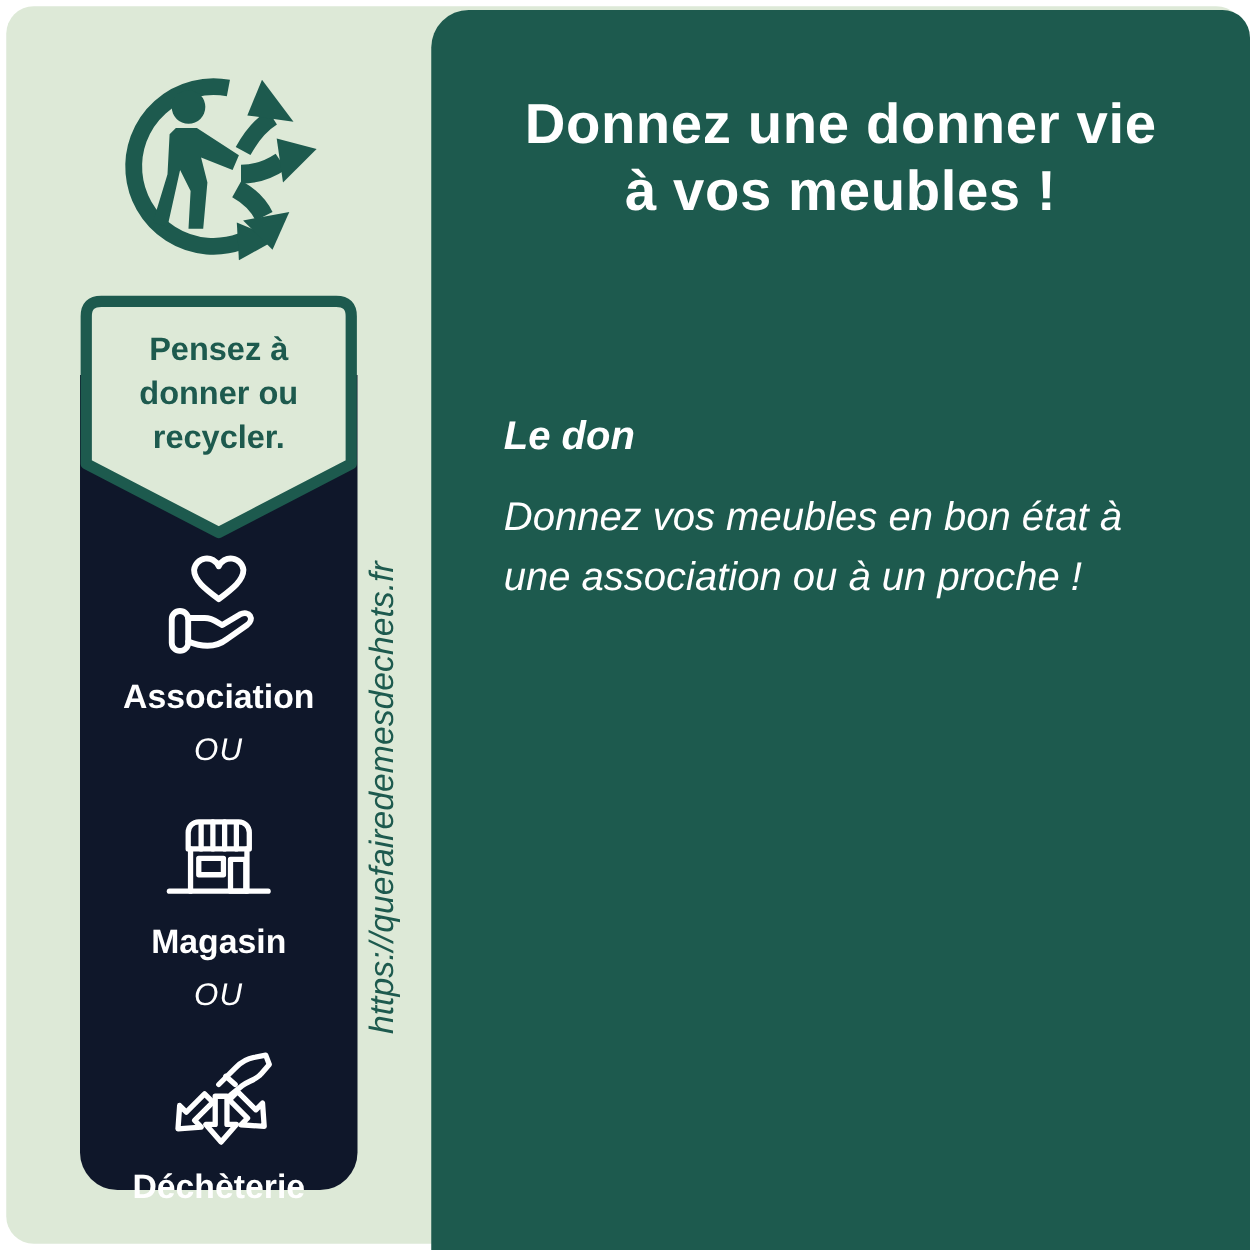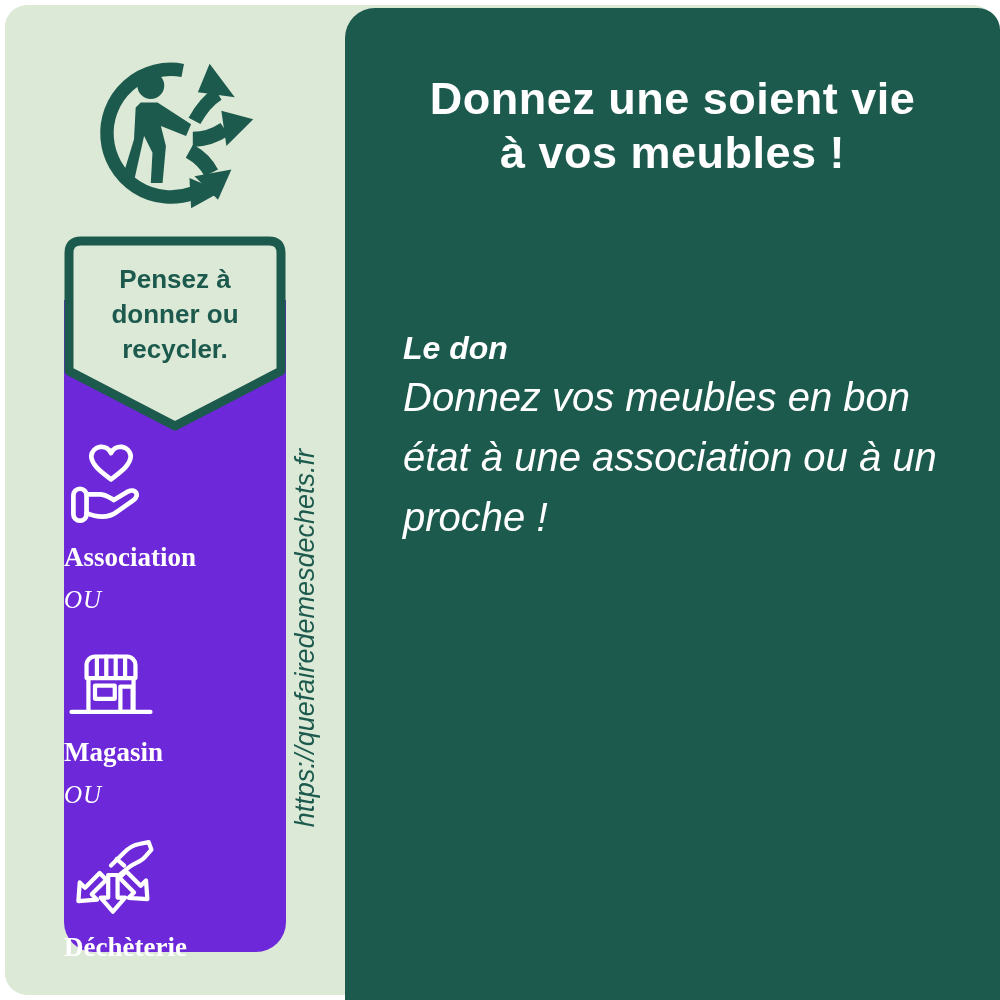--- a/index.html
+++ b/index.html
@@ -9,30 +9,30 @@
               background:#dde9d7;border-radius:22px;}
 
   
   .dark-panel{position:absolute;left:345px;top:8px;width:655px;height:992px;
               background:#1d5a4e;border-radius:30px 22px 0 0;color:#ffffff;}
   .panel-title{margin:64px 20px 0 20px;text-align:center;font-weight:bold;
                font-size:45px;line-height:1.2;letter-spacing:0.5px;}
   .panel-title span{display:block;}
   .section{padding:0 40px 0 58px;}
   .section-heading{font-size:32px;font-weight:bold;font-style:italic;}
-  .section-body{font-size:40px;font-style:italic;line-height:1.5;max-width:545px;}
+  .section-body{font-size:32px;font-style:italic;line-height:1.5;max-width:545px;margin-top:22px;}
   .sec1{margin-top:150px;}
   .sec2 .section-heading{margin-top:0;}
   .sec2{margin-top:112px;}
 
   
   .option-column{position:absolute;left:64px;top:300px;width:222px;height:652px;
-                 background:#6d28d9;border-radius:0 0 30px 30px;
-                 display:flex;flex-direction:column;align-items:flex-start;padding-top:138px;
-                 box-sizing:border-box;color:#ffffff;font-family:Liberation Serif, serif;}
+                 background:#0f172a;border-radius:0 0 30px 30px;
+                 display:flex;flex-direction:column;align-items:center;padding-top:138px;
+                 box-sizing:border-box;color:#ffffff;}
   .opt-icon{width:94px;height:94px;flex:none;}
   .opt-label{font-size:27px;font-weight:bold;margin-top:10px;}
   .opt-sep{font-size:25px;font-style:italic;margin-top:13px;margin-bottom:11px;letter-spacing:1px;}
   .mt{margin-top:8px;}
 
   
   .banner{position:absolute;left:64px;top:236px;width:222px;height:196px;}
   .banner svg{position:absolute;inset:0;}
   .banner-text{position:absolute;left:20px;right:20px;top:22px;text-align:center;
                color:#1d5a4e;font-weight:bold;font-size:26px;line-height:1.35;
@@ -49,21 +49,21 @@
 </style>
 </head>
 <body>
 
 <div class="canvas">
 
   <div class="light-card"></div>
 
   <div class="dark-panel">
     <h1 class="panel-title">
-      <span>Donnez une soient vie</span>
+      <span>Donnez une donner vie</span>
       <span>à vos meubles !</span>
     </h1>
 
     <div class="section sec1">
       <div class="section-heading">Le don</div>
       <div class="section-body">Donnez vos meubles en bon état à une association ou à un proche !</div>
     </div>
 
     <div class="section sec2">
     </div>

